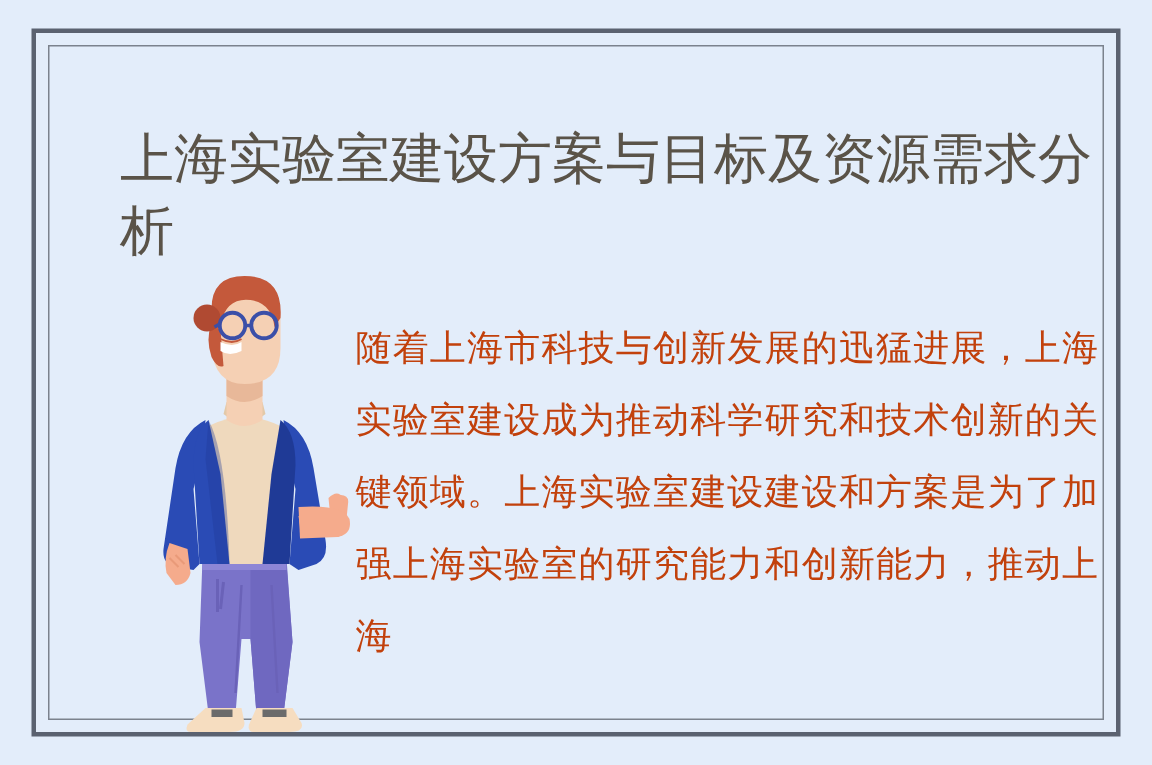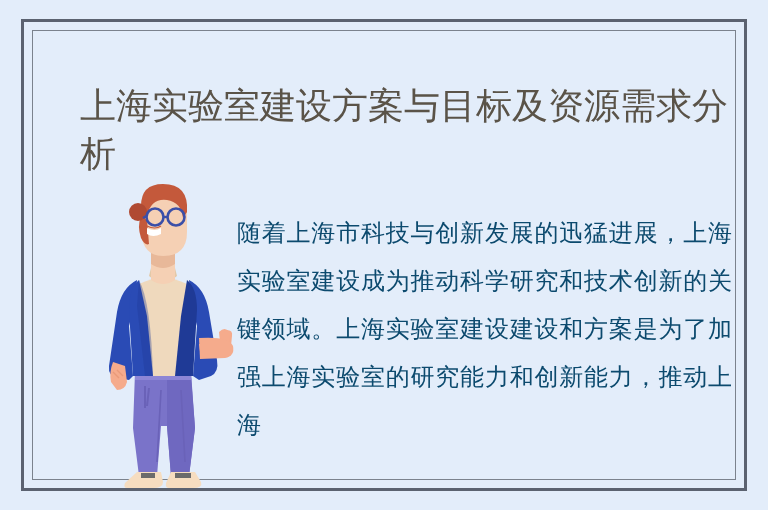--- a/index.html
+++ b/index.html
@@ -50,21 +50,21 @@
     margin-left: 20px;
   }
 
   #body-text {
     position: absolute;
     left: 204px;
     top: 154px;
     width: 495px;
     font-size: 24px;
     line-height: 48px;
-    color: #0c4a6e;
+    color: #c2410c;
     text-align: justify;
     text-justify: inter-character;
     white-space: pre-wrap;
   }
 
   #figure {
     position: absolute;
     left: 50px;
     top: 145px;
     width: 160px;

